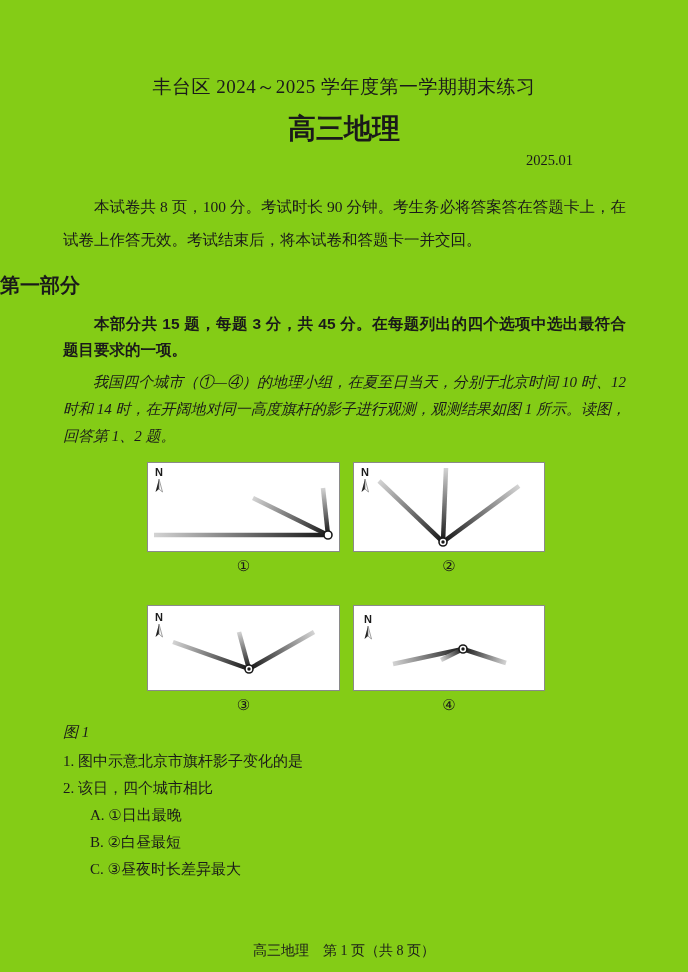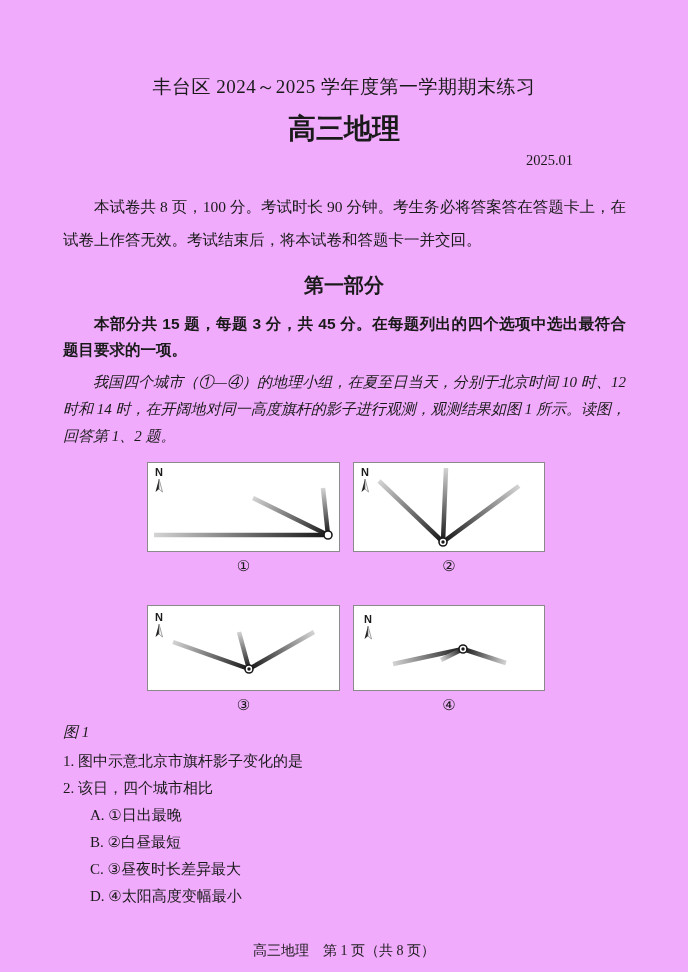--- a/index.html
+++ b/index.html
@@ -1,20 +1,20 @@
 <!DOCTYPE html>
 <html><head>
 <meta charset="utf-8">
 <style>
   * { margin:0; padding:0; box-sizing:border-box; }
   html,body { background:#ffffff; }
   .page {
     position:relative;
     width:688px; height:972px;
-    background:#f0abfc;
+    background:#84cc16;
     color:#1a1a1a;
     font-family:"Liberation Serif","DejaVu Serif",serif;
     overflow:hidden;
   }
   .exam-title {
     margin-top:74px;
     text-align:center;
     font-size:19px; font-weight:400;
     letter-spacing:0.5px;
   }
@@ -29,21 +29,20 @@
     text-align:right;
     font-size:14.5px;
   }
   .para {
     margin:22px 62px 0 63px;
     font-size:15.5px; line-height:32.5px;
     text-indent:2em; text-align:justify;
   }
   .section-heading {
     margin-top:16px;
-    text-align:center;
     font-size:20px; font-weight:bold;
     font-family:"Liberation Sans","DejaVu Sans",sans-serif;
   }
   .section-desc {
     margin:12px 62px 0 63px;
     font-size:15.5px; line-height:26px;
     font-weight:bold;
     font-family:"Liberation Sans","DejaVu Sans",sans-serif;
     text-indent:2em; text-align:justify;
   }
@@ -232,18 +231,17 @@
       <span>1.</span>
       <span>图中示意北京市旗杆影子变化的是</span>
     </div>
     <div class="q-line">
       <span>2.</span>
       <span>该日，四个城市相比</span>
     </div>
     <div class="opt-line">A. ①日出最晚</div>
     <div class="opt-line">B. ②白昼最短</div>
     <div class="opt-line">C. ③昼夜时长差异最大</div>
-    <div class="opt-line">D. ④太阳高度变幅最小</div>
   </div>
 
   <div class="page-footer">高三地理　第 1 页（共 8 页）</div>
 
 </div>
 
 </body></html>

